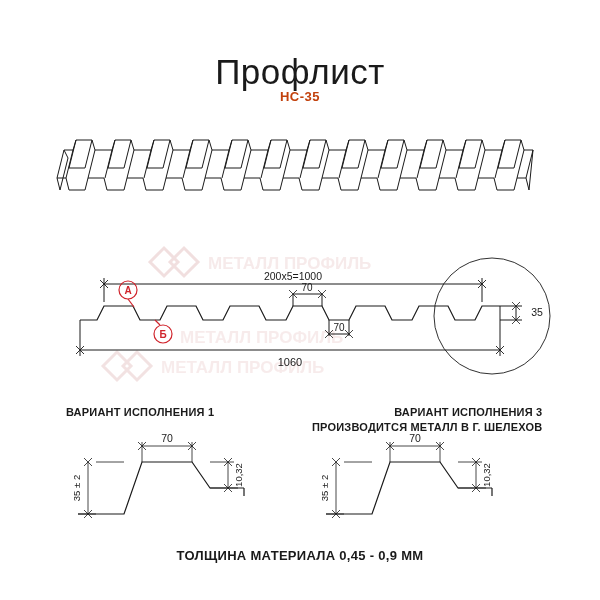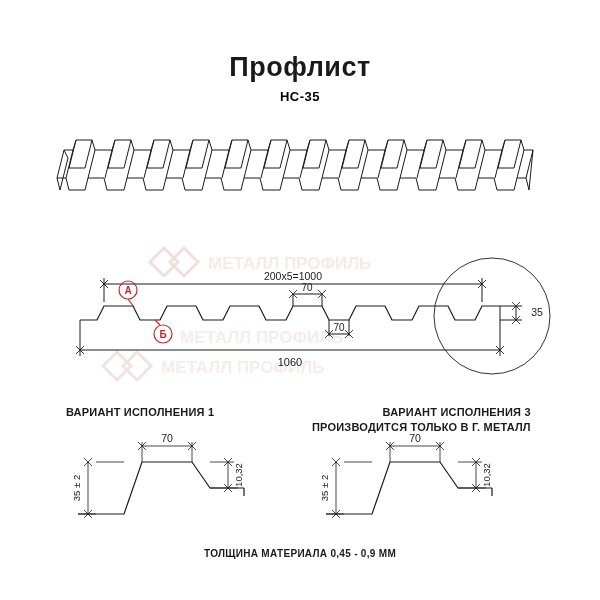--- a/index.html
+++ b/index.html
@@ -19,52 +19,52 @@
     position: relative;
     width: 600px;
     height: 600px;
   }
   .title {
     position: absolute;
     top: 52px;
     left: 0;
     width: 600px;
     text-align: center;
-    font-size: 27px;
-    font-weight: bold;
+    font-size: 35px;
+    font-weight: normal;
     letter-spacing: 0.5px;
   }
   .subtitle {
     position: absolute;
     top: 89px;
     left: 0;
     width: 600px;
     text-align: center;
     font-size: 13px;
     font-weight: bold;
-    color: #000000;
+    color: #c2410c;
     letter-spacing: 0.5px;
   }
   .variant-label {
     position: absolute;
     font-size: 11px;
     font-weight: bold;
     letter-spacing: 0.2px;
     line-height: 15px;
     text-align: right;
   }
   .variant1-label { top: 405px; left: 66px; }
   .variant2-label { top: 405px; left: 312px; }
   .footer {
     position: absolute;
     top: 548px;
     left: 0;
     width: 600px;
     text-align: center;
-    font-size: 10px;
+    font-size: 13px;
     font-weight: bold;
     letter-spacing: 0.3px;
   }
   svg { display: block; }
   .wm {
     position: absolute;
     pointer-events: none;
   }
 </style>
 </head>
@@ -230,21 +230,21 @@
     <text x="307" y="41" text-anchor="middle" font-family="Liberation Sans, sans-serif" font-size="10" fill="#1a1a1a">70</text>
     <text x="339" y="81" text-anchor="middle" font-family="Liberation Sans, sans-serif" font-size="10" fill="#1a1a1a">70</text>
     <text x="537" y="66" text-anchor="middle" font-family="Liberation Sans, sans-serif" font-size="10.5" fill="#1a1a1a">35</text>
   </svg>
 
   <div class="variant-label variant1-label">
     <span>ВАРИАНТ ИСПОЛНЕНИЯ 1</span>
   </div>
   <div class="variant-label variant2-label">
     <span>ВАРИАНТ ИСПОЛНЕНИЯ 3</span><br>
-    <span>ПРОИЗВОДИТСЯ ТОЛЬКО В Г. МЕТАЛЛ</span>
+    <span>ПРОИЗВОДИТСЯ МЕТАЛЛ В Г. ШЕЛЕХОВ</span>
   </div>
 
   <svg width="240" height="110" style="position:absolute;top:428px;left:62px">
     <g stroke="#1a1a1a" fill="none" stroke-width="1.2">
 
       <path d="M16,86 L62,86 L80,34 L130,34 L148,60 L182,60"></path>
 
       <path d="M182,60 L182,68"></path>
     </g>
     <g stroke="#1a1a1a" fill="none" stroke-width="0.8">

